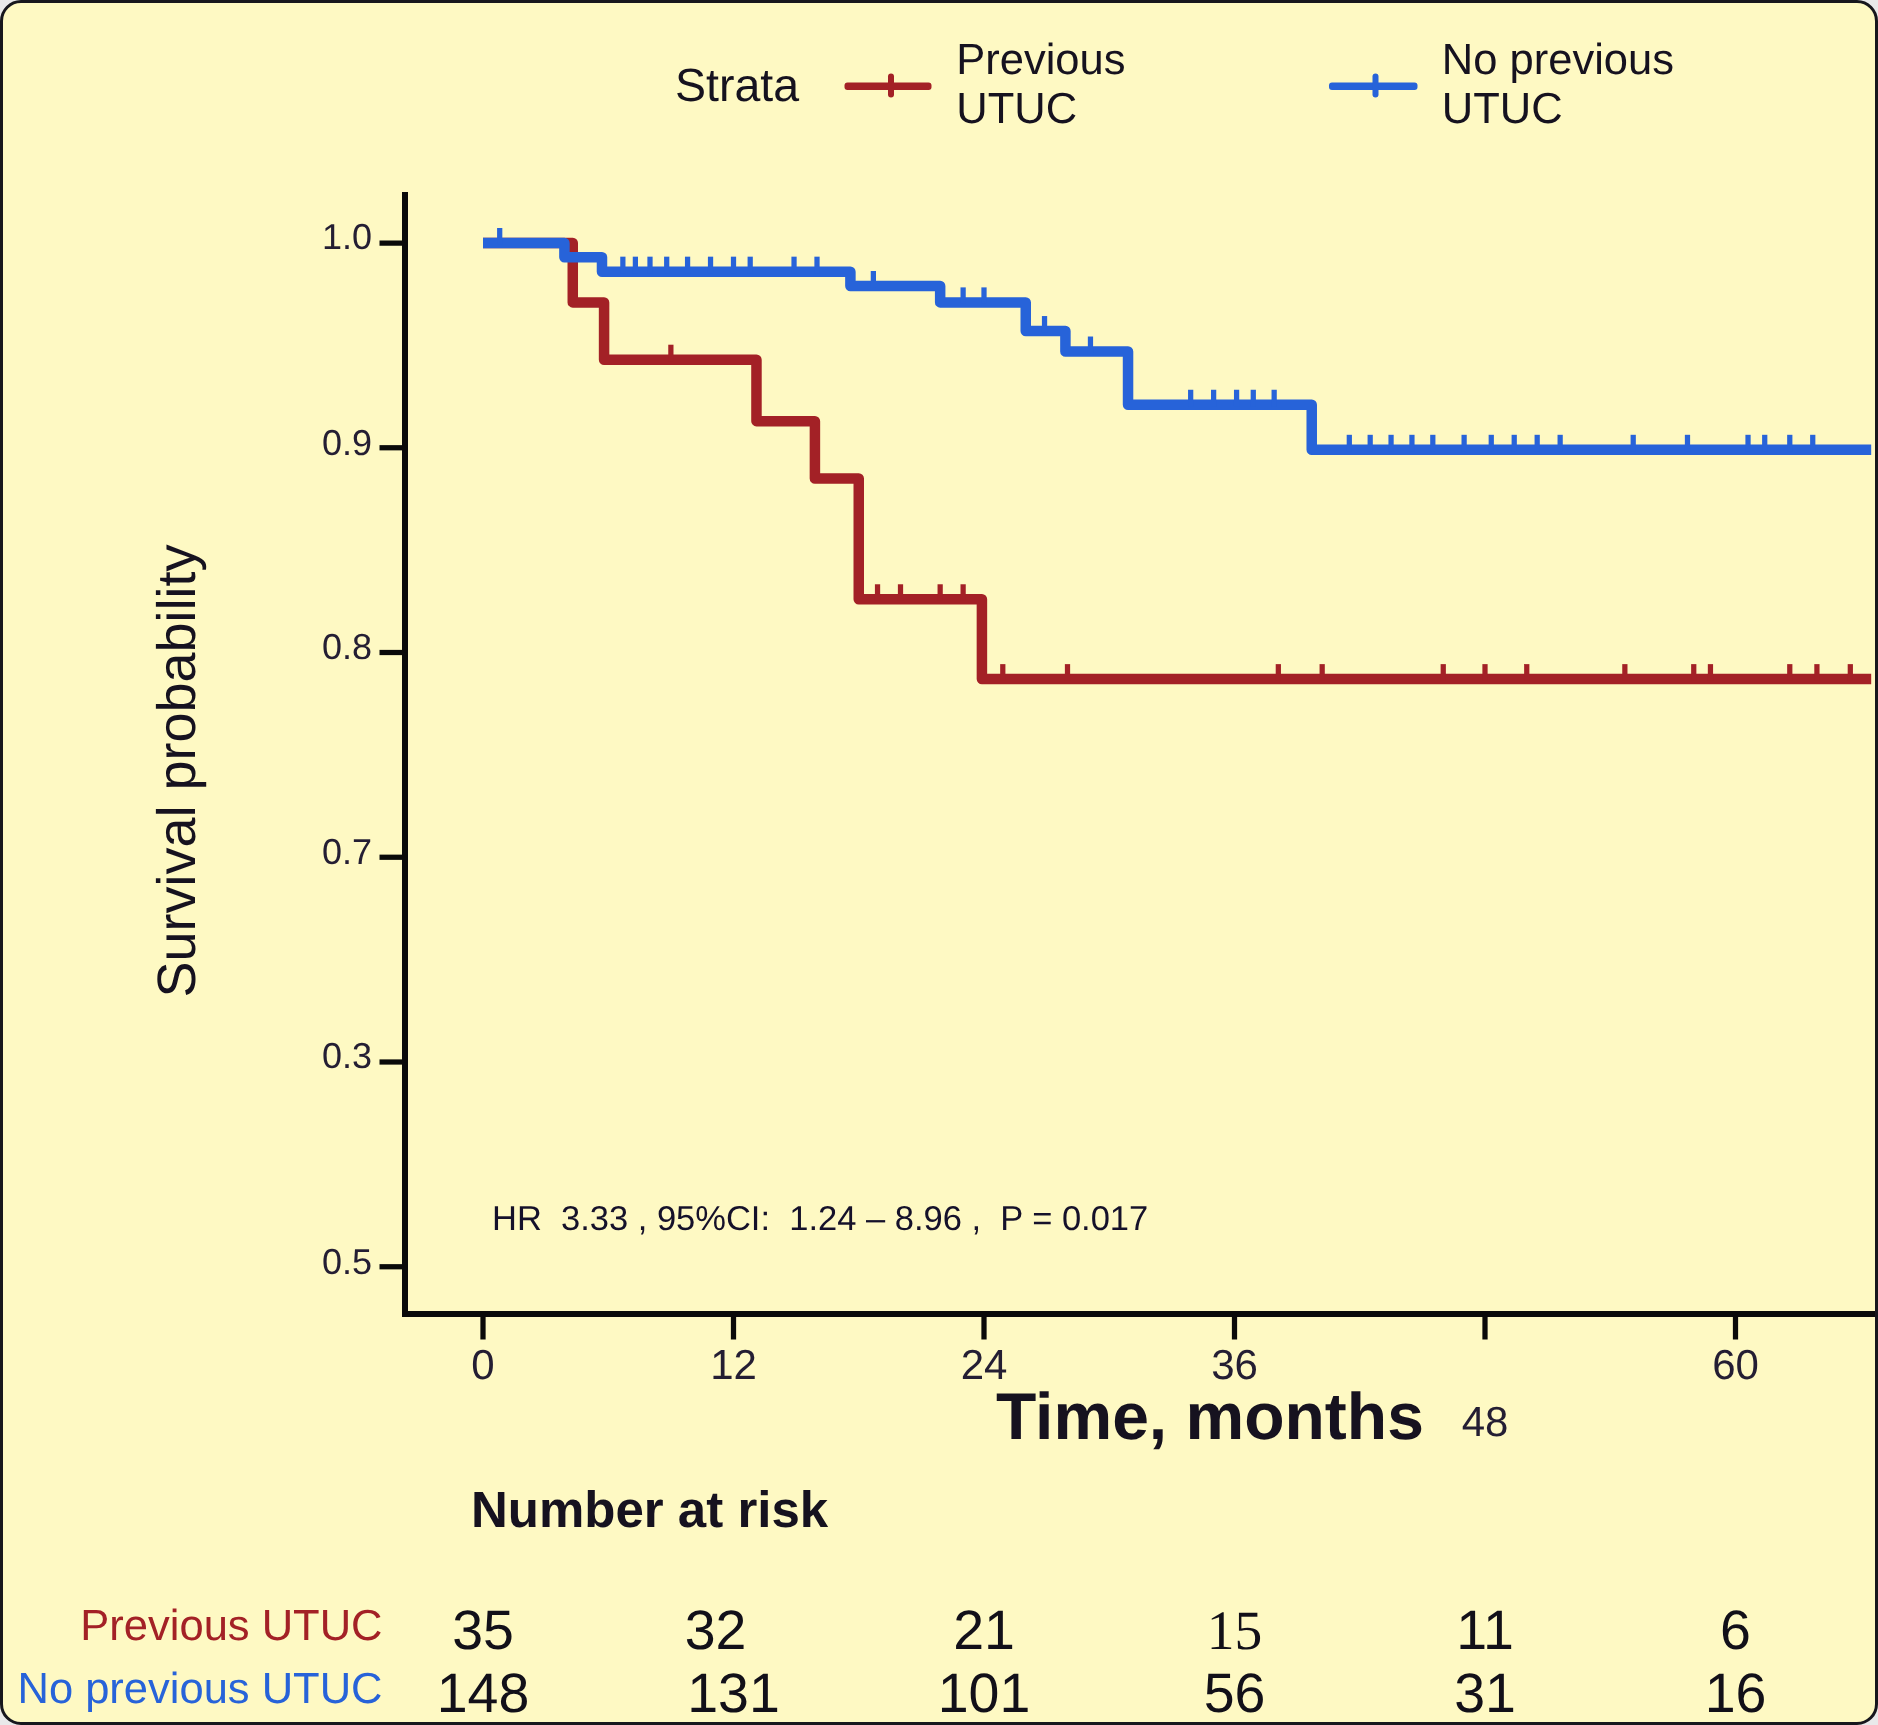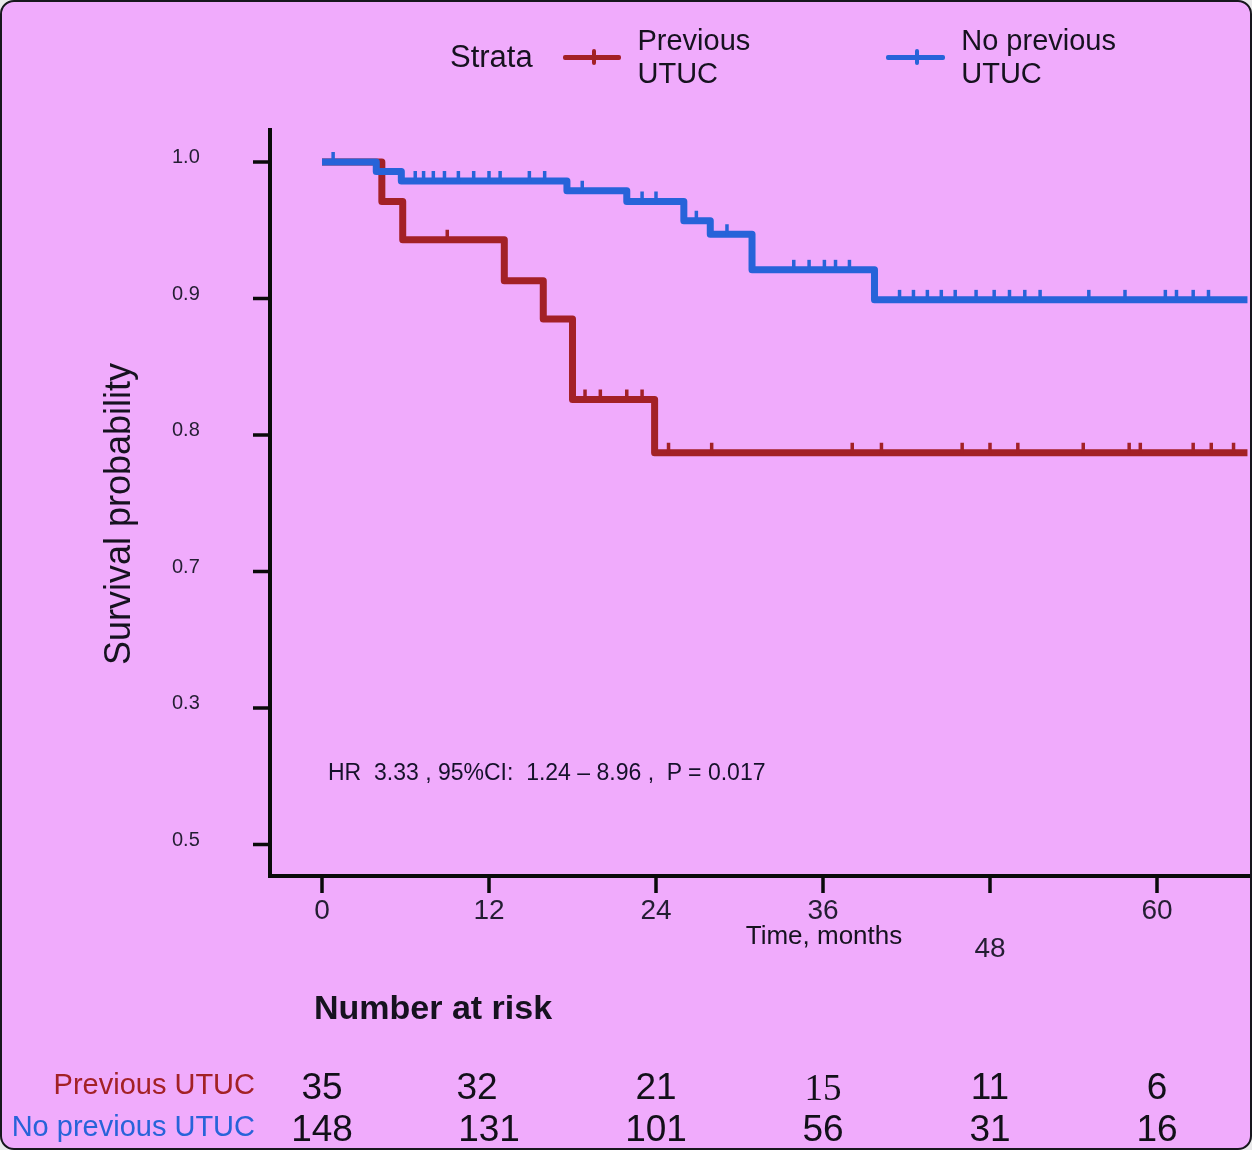--- a/index.html
+++ b/index.html
@@ -1,38 +1,38 @@
 <!DOCTYPE html>
 <html><head>
 <meta charset="utf-8">
 <style>
   html,body{margin:0;padding:0;background:#e9e9ea;}
   #app{
     position:relative;width:1252px;height:1150px;box-sizing:border-box;
-    background:#f0abfc;border:2px solid #17171d;border-radius:14px;overflow:hidden;
+    background:#fef9c3;border:2px solid #17171d;border-radius:14px;overflow:hidden;
     font-family:"Liberation Sans",sans-serif;color:#16121f;
   }
   #plot-svg{position:absolute;left:0;top:0;width:1252px;height:1150px;}
   .legend{position:absolute;left:448px;top:22px;display:flex;align-items:center;}
   .legend-title{font-size:31px;font-weight:500;margin-right:30px;}
   .legend-item{display:flex;align-items:center;margin-right:58px;font-size:29px;}
   .swatch{position:relative;width:62px;height:20px;margin-right:16px;}
   .swatch .bar{position:absolute;left:0;right:0;top:8px;height:5px;border-radius:2px;}
   .swatch .plus{position:absolute;left:29px;top:2px;width:4px;height:16px;border-radius:2px;}
   .ylabel{
     position:absolute;left:-103px;top:490px;width:440px;height:44px;text-align:center;
     font-size:36px;font-weight:500;transform:rotate(-90deg);transform-origin:center;
   }
-  .xlabel{position:absolute;left:662px;top:918px;width:320px;text-align:center;font-size:26px;font-weight:400;}
-  .annotation{position:absolute;left:326px;top:757px;font-size:23px;white-space:pre;color:#15112a;}
+  .xlabel{position:absolute;left:662px;top:918px;width:320px;text-align:left;font-size:44px;font-weight:700;}
+  .annotation{position:absolute;left:326px;top:797px;font-size:23px;white-space:pre;color:#15112a;}
   .risk-title{position:absolute;left:272px;top:986px;font-size:34px;font-weight:700;margin-left:40px;}
   .risk-label{position:absolute;left:3px;width:250px;text-align:right;font-size:29px;font-weight:500;}
   .risk-label.r0{top:1066px;}
   .risk-label.r1{top:1108px;}
-  .ytick{position:absolute;left:170px;width:76px;text-align:left;font-size:20px;color:#241e33;}
+  .ytick{position:absolute;left:170px;width:76px;text-align:right;font-size:24px;color:#241e33;}
   .xtick{position:absolute;width:80px;text-align:center;font-size:28px;color:#241e33;top:892px;}
   .riskval{position:absolute;width:110px;text-align:center;font-size:37px;font-weight:500;color:#121019;}
 </style>
 </head>
 <body>
 
 <div id="app">
 
   <svg id="plot-svg" viewBox="0 0 1252 1150">
       <line x1="268" y1="126" x2="268" y2="874" stroke="#0a0a0a" stroke-width="4"></line>

